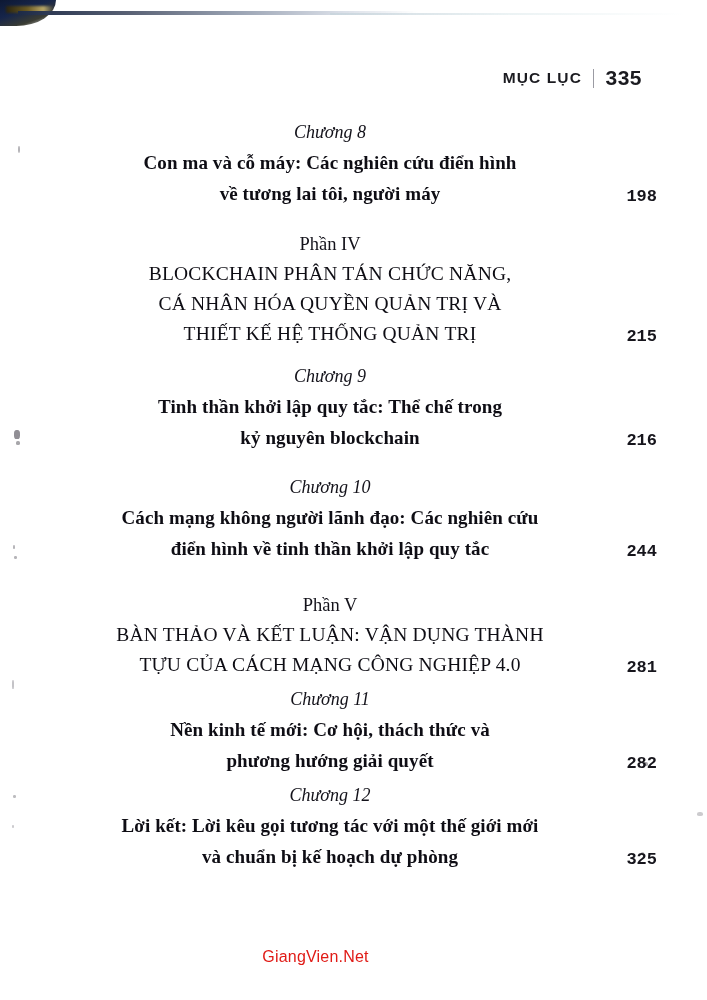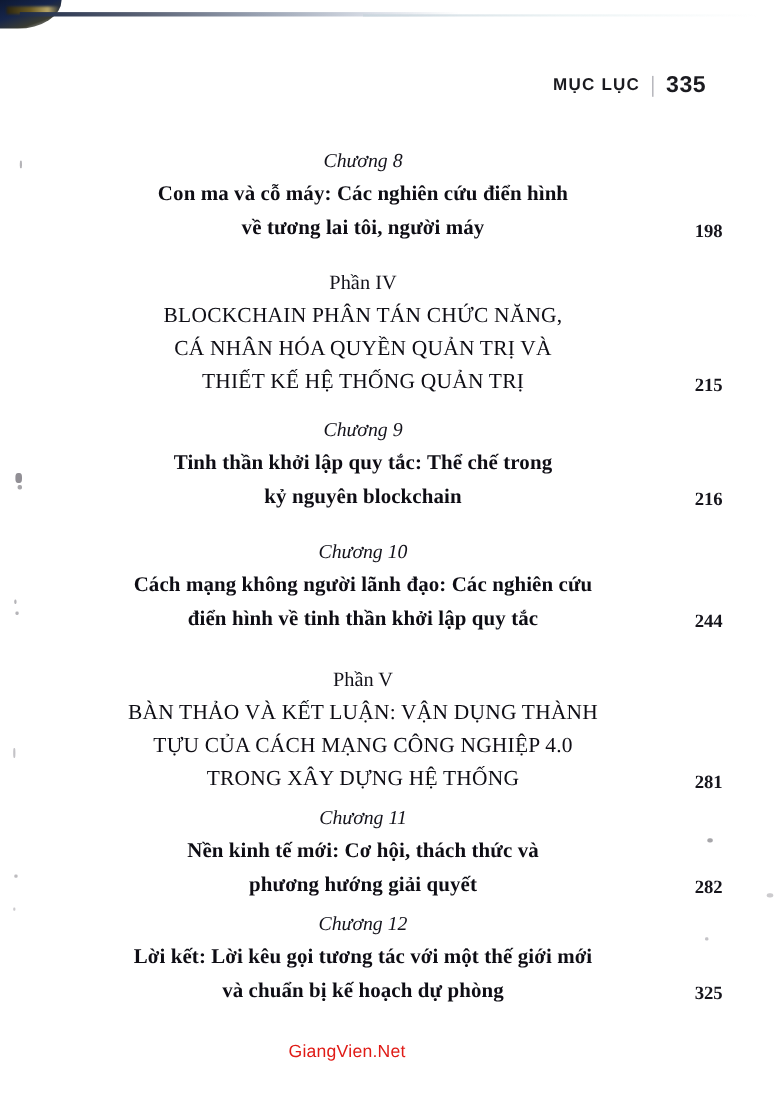--- a/index.html
+++ b/index.html
@@ -98,21 +98,21 @@
     font-family: "Liberation Sans", "DejaVu Sans", sans-serif;
     font-size: 21px;
     font-weight: 700;
     letter-spacing: 0.5px;
     color: #1b1b20;
   }
 
   
   .toc {
     position: absolute;
-    top: 131px;
+    top: 117px;
     left: 50px;
     width: 607px;
   }
   .entry {
     position: relative;
     margin-bottom: 29px;
   }
   .entry-lines {
     width: 560px;
     text-align: center;
@@ -135,21 +135,21 @@
     font-size: 19.5px;
     line-height: 30px;
     letter-spacing: 0.2px;
   }
   .pagenum {
     position: absolute;
     right: 0;
     bottom: 3px;
     width: 60px;
     text-align: right;
-    font-family: Liberation Serif, serif;
+    font-family: Liberation Mono, monospace;
     font-weight: 700;
     font-size: 17px;
     color: #16151c;
   }
 
   .entry.part .kicker { font-style: normal; font-weight: 400; font-size: 18.5px; }
 
   
   .entry.e-ch8      { margin-bottom: 20px; }
   .entry.e-part4    { margin-bottom: 12px; }
@@ -239,21 +239,20 @@
         <div class="title-line">điển hình về tinh thần khởi lập quy tắc</div>
       </div>
       <div class="pagenum">244</div>
     </div>
 
     <div class="entry part e-part5">
       <div class="entry-lines">
         <div class="kicker">Phần V</div>
         <div class="title-line caps">BÀN THẢO VÀ KẾT LUẬN: VẬN DỤNG THÀNH</div>
         <div class="title-line caps">TỰU CỦA CÁCH MẠNG CÔNG NGHIỆP 4.0</div>
-        <div class="title-line caps">TRONG XÂY DỰNG HỆ THỐNG</div>
       </div>
       <div class="pagenum">281</div>
     </div>
 
     <div class="entry e-ch11">
       <div class="entry-lines">
         <div class="kicker">Chương 11</div>
         <div class="title-line">Nền kinh tế mới: Cơ hội, thách thức và</div>
         <div class="title-line">phương hướng giải quyết</div>
       </div>

